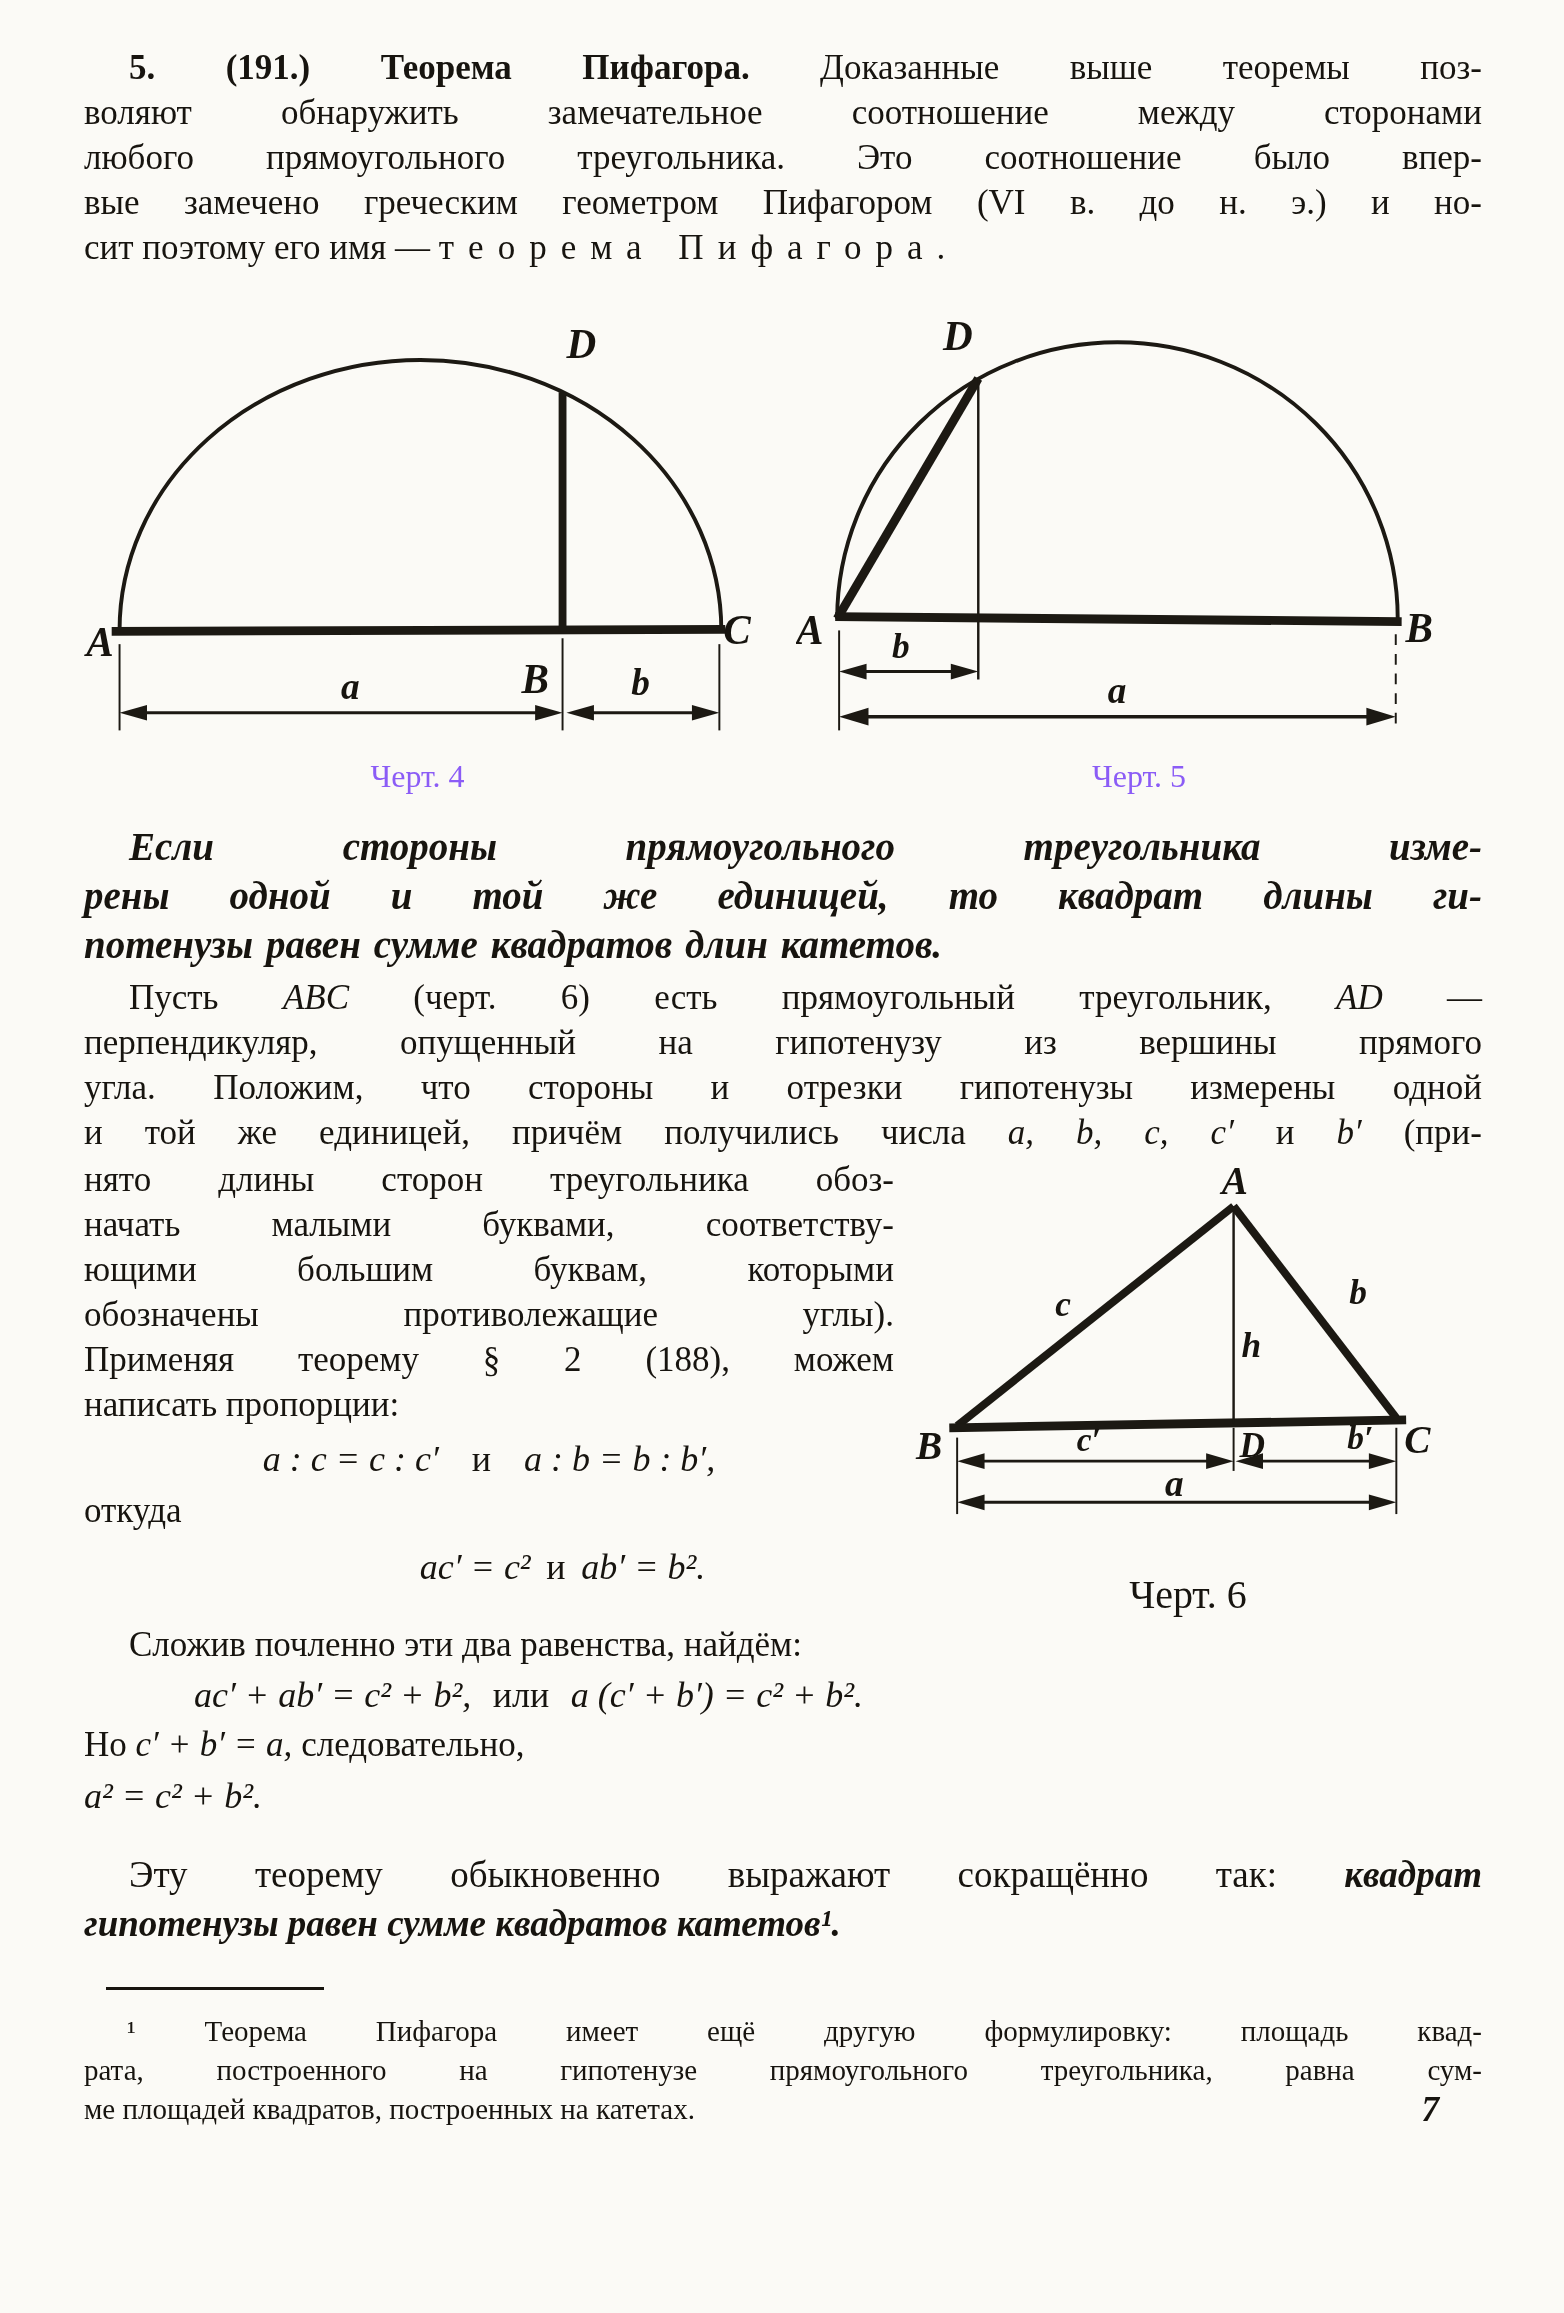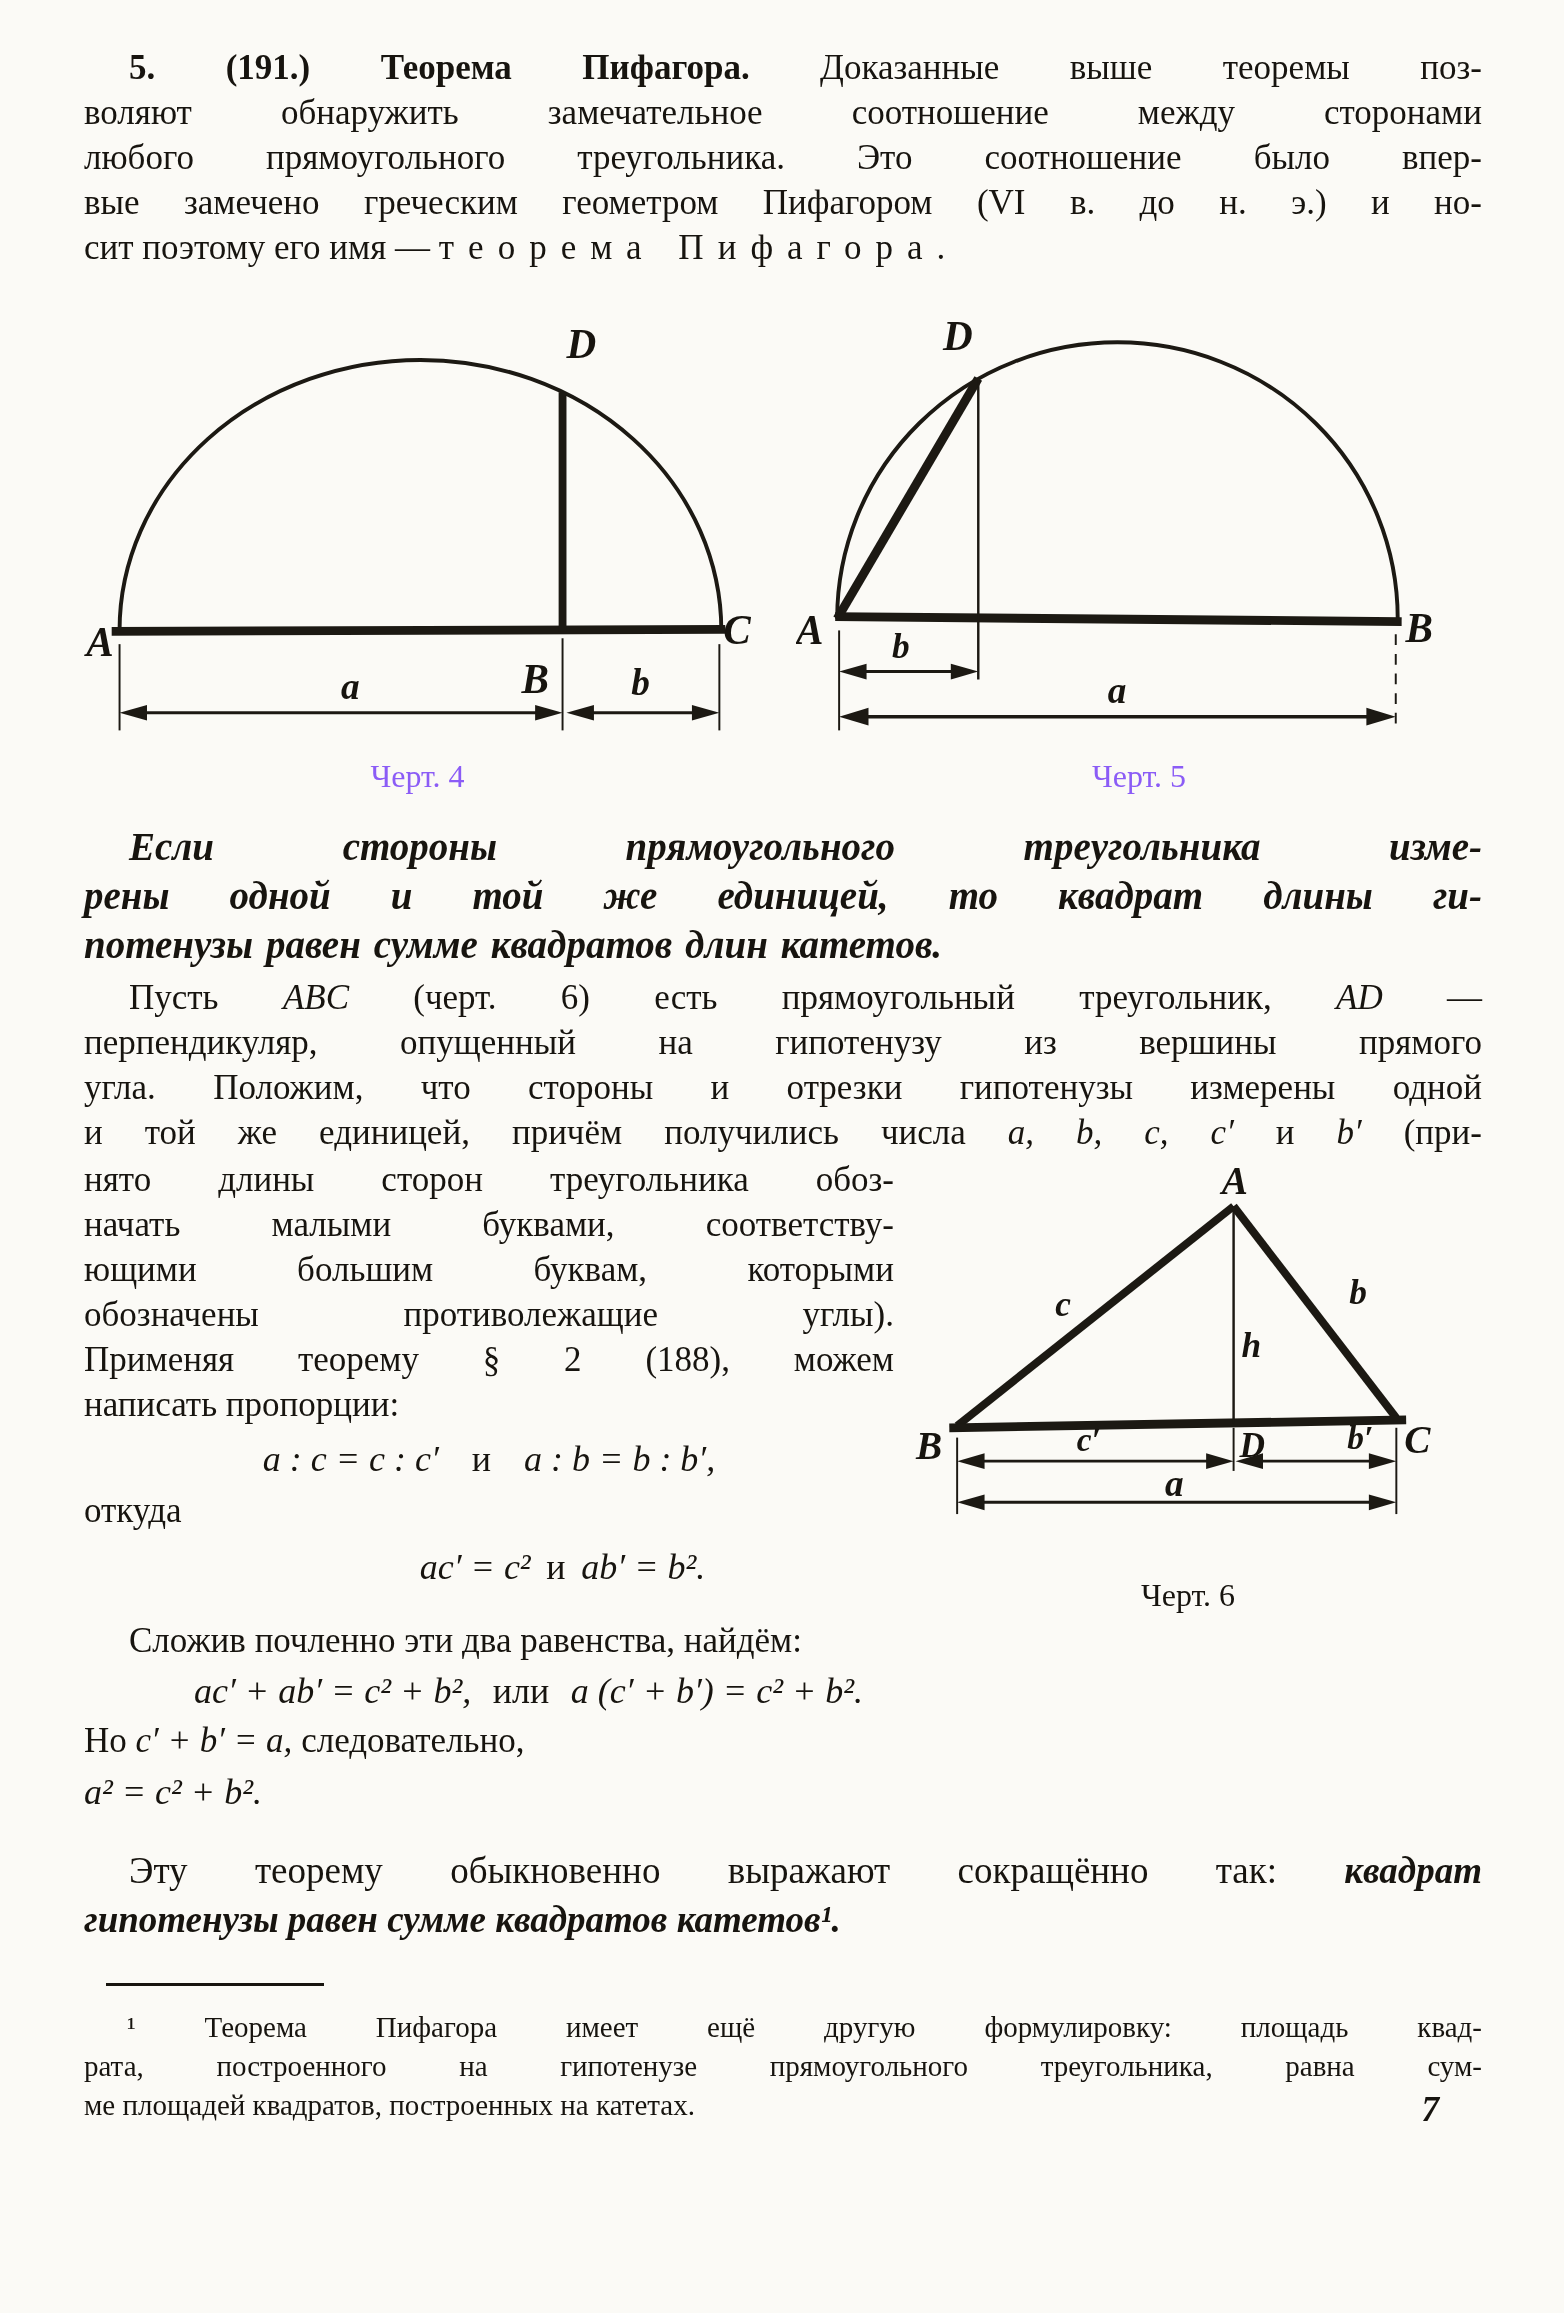--- a/index.html
+++ b/index.html
@@ -29,21 +29,21 @@
   .gsmall{font-style:italic;font-weight:bold;fill:#17140f;}
   .stroke{stroke:#1c1913;fill:none;}
   .fillink{fill:#1c1913;stroke:none;}
 
   .theorem{margin-top:27.4px;font-size:39px;line-height:49px;font-weight:bold;font-style:italic;word-spacing:0.08em;}
   .para2{margin-top:5.9px;}
 
   .sec{margin-top:2px;}
   .fig6wrap{float:right;width:588px;padding-top:7.8px;}
   .fig6wrap svg{display:block;margin:0 auto;}
-  .fig6cap{font-size:32px;text-align:center;margin-top:6px;}
+  .fig6cap{font-size:40px;text-align:center;margin-top:0;}
 
   .formula{font-style:italic;font-size:36px;line-height:45px;}
   .fconj{font-style:normal;}
   .f1{text-align:center;padding:9.8px 29px 5.9px 0;}
   .f2{text-align:center;padding:11.8px 0 9.8px 147px;}
   .f3{padding:5.9px 0 3.9px 110px;}
   .f4{padding:7.8px 157px 5.9px 0;}
   .gap1{margin-top:3.9px;}
   .slozhiv{padding-left:45px;}
 

